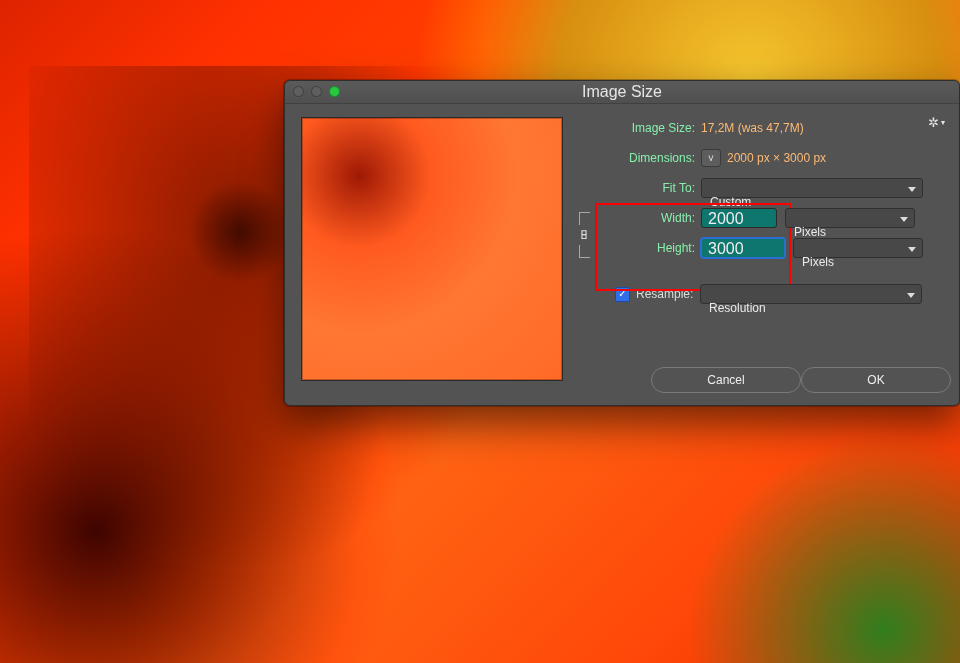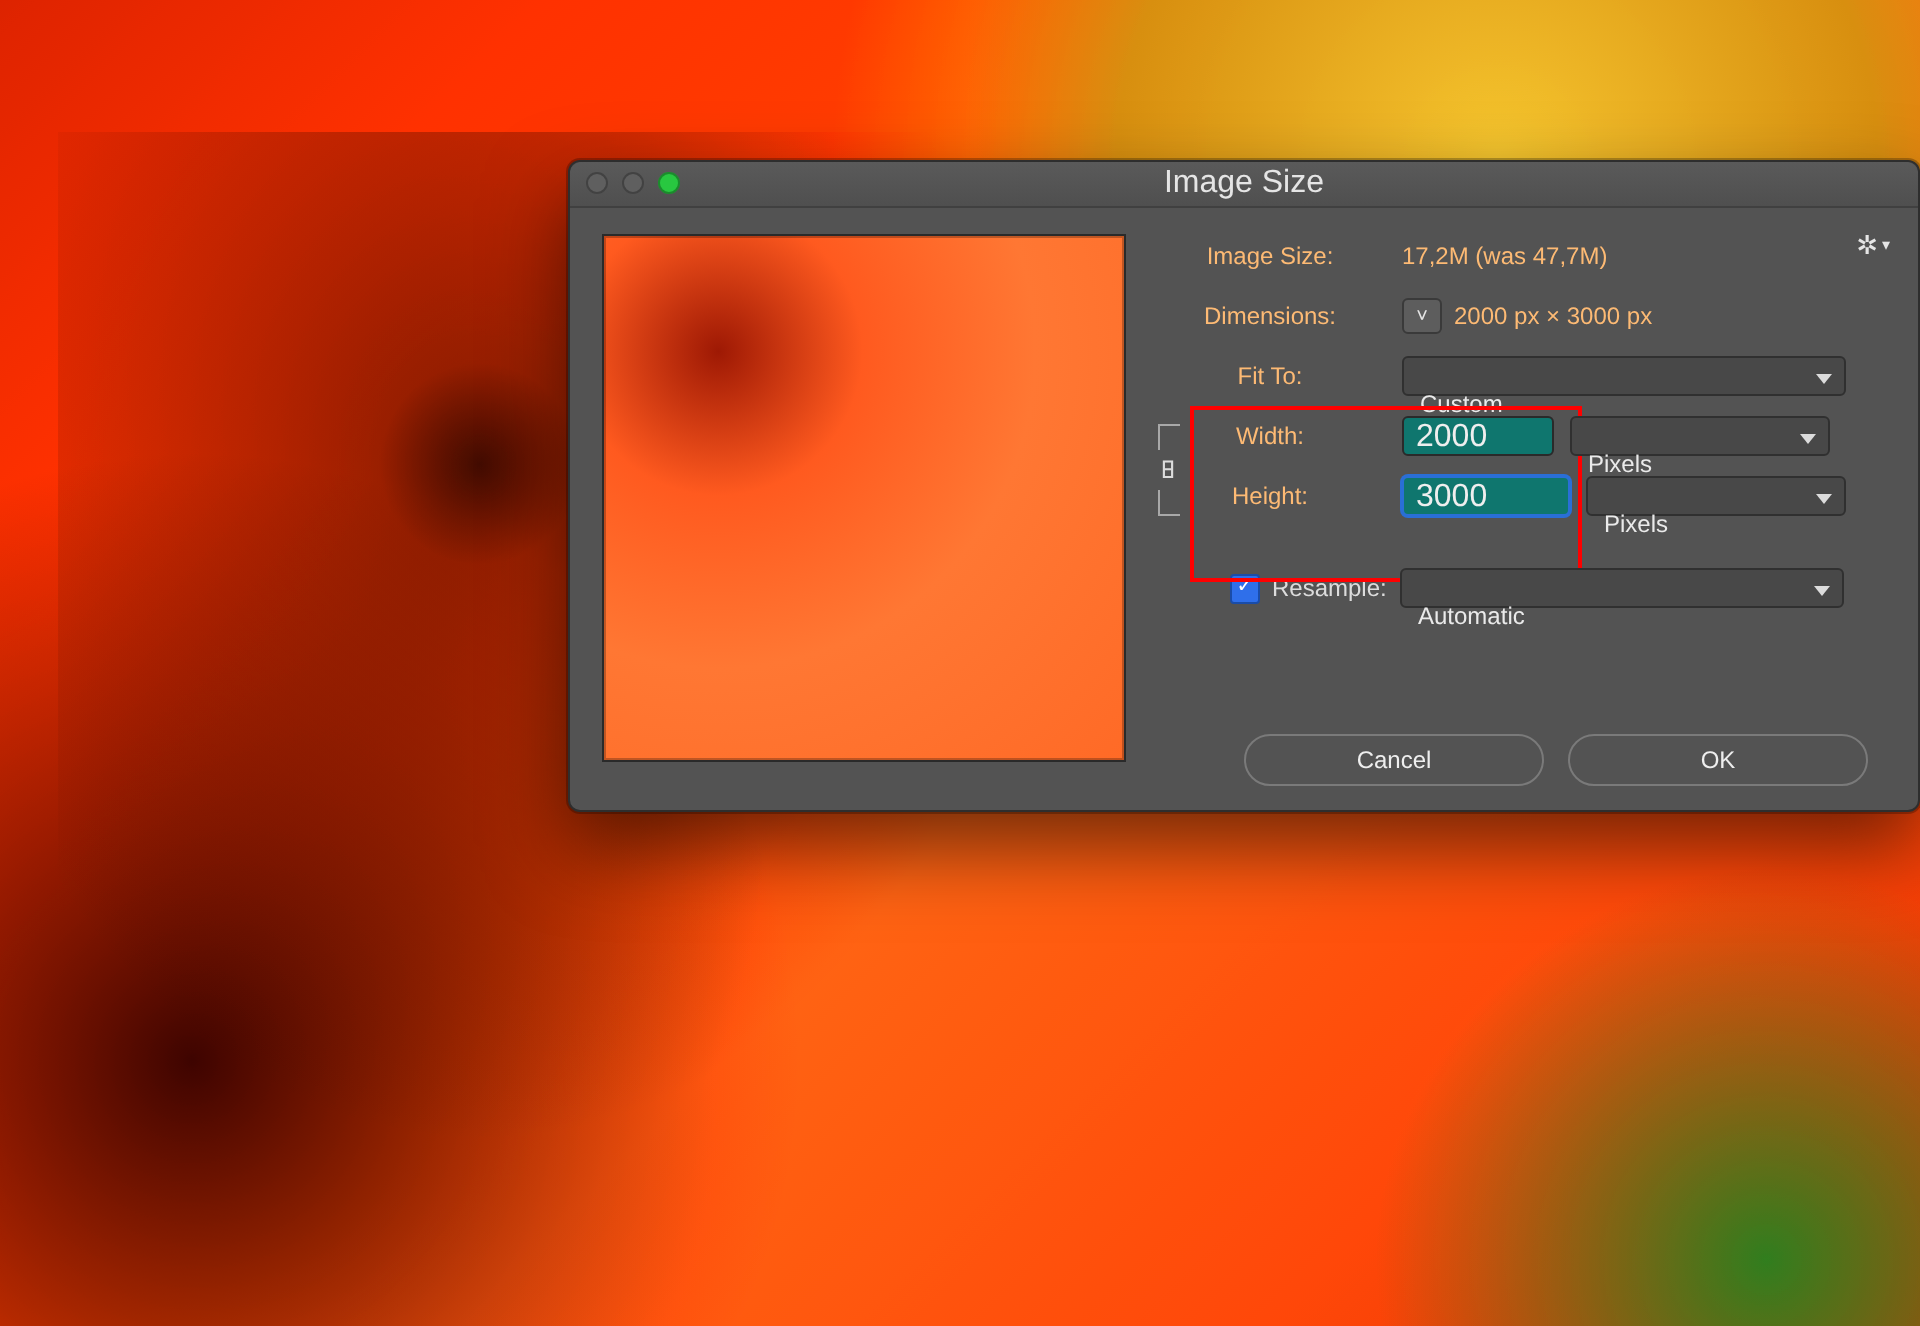--- a/index.html
+++ b/index.html
@@ -104,23 +104,23 @@
   }
 
   .row {
     display: flex;
     align-items: center;
     height: 26px;
     margin-bottom: 4px;
   }
   .row .lbl {
     width: 120px;
-    text-align: center;
+    text-align: right;
     padding-right: 6px;
-    color: #fdba74;
+    color: #86efac;
     font-size: 12px;
   }
   .valtext { color: #fdba74; }
 
   .dimvee {
     width:18px; height:16px;
     border:1px solid #3a3a3a;
     border-radius:3px;
     background:#5d5d5d;
     display:inline-flex; align-items:center; justify-content:center;
@@ -198,22 +198,22 @@
     border: 1px solid #7a7a7a;
     border-radius: 14px;
     background: transparent;
     color: #eee;
     font-size: 12px;
     padding: 0 10px;
     cursor: pointer;
   }
   .buttons {
     position:absolute;
-    right:25px; bottom:12px;
-    display:flex; gap:12px;
+    right:8px; bottom:12px;
+    display:flex; 
   }
   .buttons .btn{ width:150px; }
 
   .chk{
     width:13px; height:13px;
     background:#2f6fea;
     border:1px solid #1a4ca8;
     border-radius:2px;
     display:inline-flex; align-items:center; justify-content:center;
     margin-right:6px;
@@ -300,21 +300,21 @@
             </div>
           </div>
 
         </div>
 
         <div class="row" style="margin-top:20px">
           <div style="width:40px"></div>
           <div class="chk"></div>
           <div style="width:64px">Resample:</div>
           <div class="select" style="width:222px">
-            <span>Automatic</span>
+            <span>Resolution</span>
           </div>
         </div>
 
         <div class="buttons">
           <button class="btn">
             <span>Cancel</span>
           </button>
           <button class="btn">
             <span>OK</span>
           </button>

